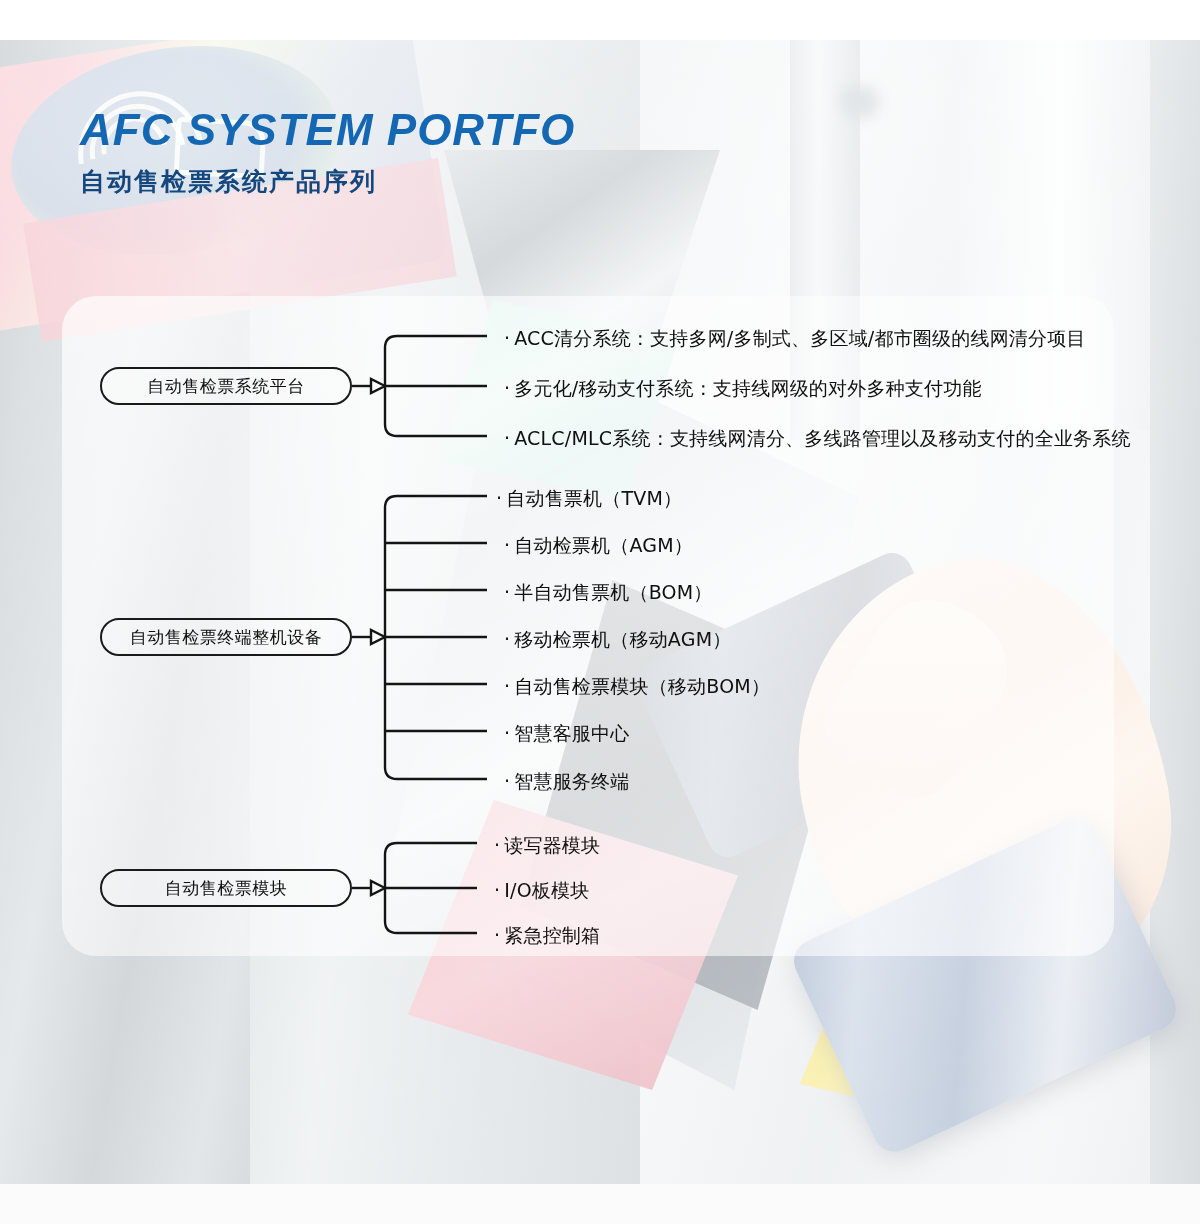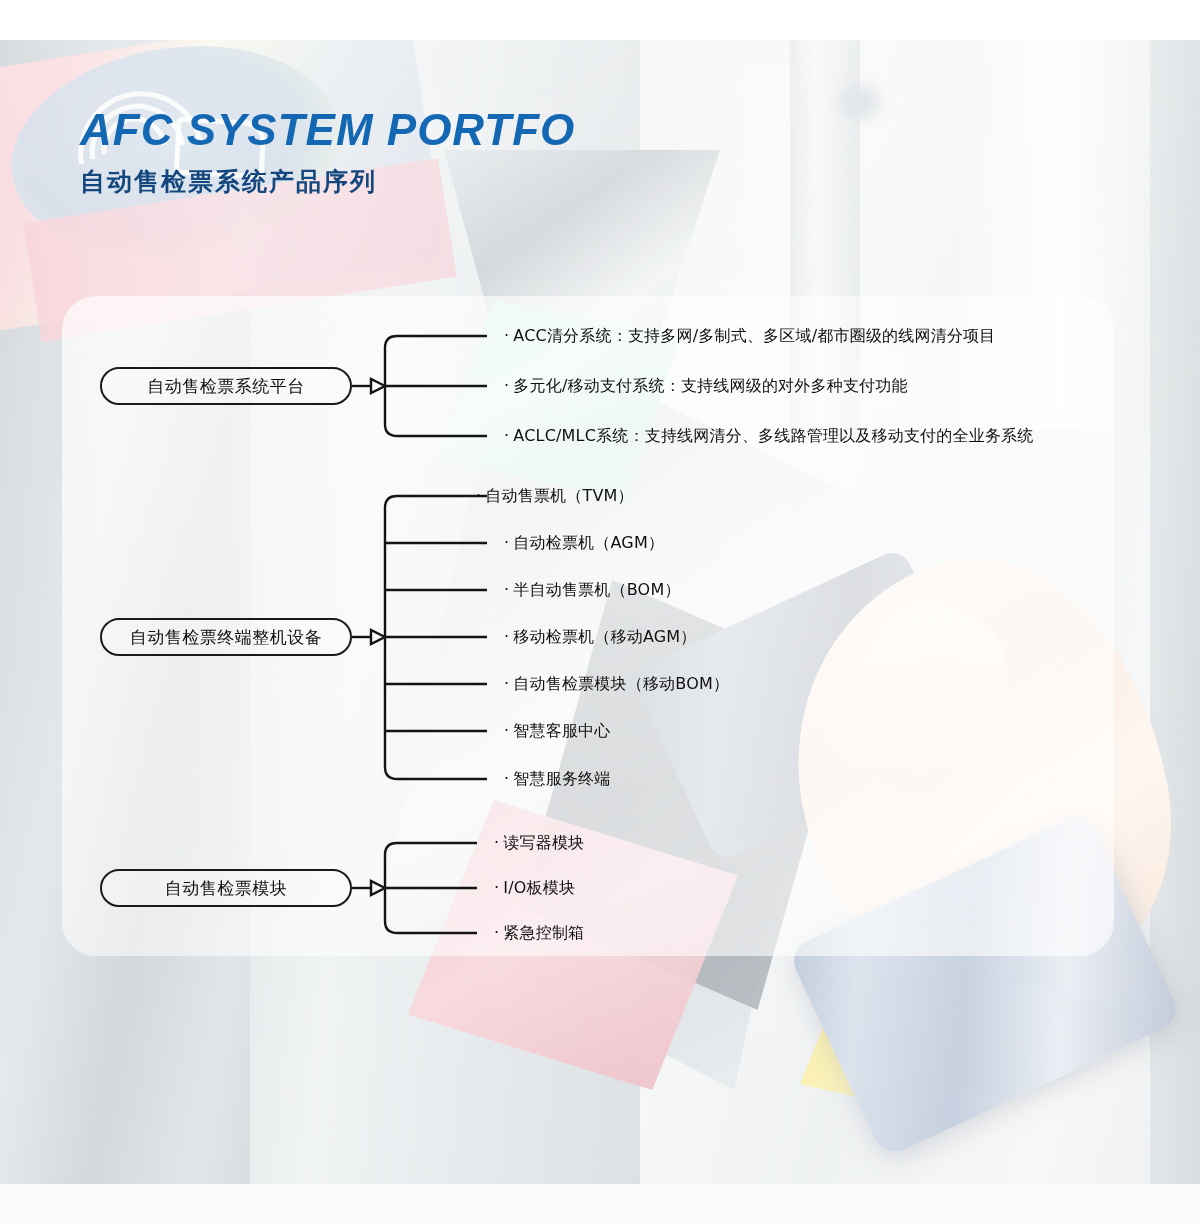--- a/index.html
+++ b/index.html
@@ -168,21 +168,21 @@
     border-radius:999px;
     background:rgba(255,255,255,.24);
     display:flex; align-items:center; justify-content:center;
     font-size:17px; color:#101010; letter-spacing:.5px;
     font-family:"DejaVu Sans","Liberation Sans",sans-serif;
     white-space:nowrap;
   }
 
   .leaf {
     position:absolute;
-    font-size:16px; color:#101010; white-space:nowrap;
+    font-size:19px; color:#101010; white-space:nowrap;
     font-family:"DejaVu Sans","Liberation Sans",sans-serif;
     letter-spacing:.2px;
   }
   .leaf .dot { margin-right:4px; }
 
   svg#connectors { position:absolute; left:0; top:0; width:1200px; height:1224px; overflow:visible; }
   svg#connectors path, svg#connectors line { stroke:#141414; stroke-width:2.4; fill:none; }
 </style>
 </head>
 <body>
@@ -268,21 +268,21 @@
   <div class="leaf" style="left:504px; top:426px;">
     <span class="dot">·</span><span>ACLC/MLC系统：支持线网清分、多线路管理以及移动支付的全业务系统</span>
   </div>
   <div class="leaf" style="left:504px; top:376px;">
     <span class="dot">·</span><span>多元化/移动支付系统：支持线网级的对外多种支付功能</span>
   </div>
 
   <div class="pill" style="left:100px; top:618px; width:252px; height:38px;">
     <span>自动售检票终端整机设备</span>
   </div>
-  <div class="leaf" style="left:476px; top:486px;">
+  <div class="leaf" style="left:496px; top:486px;">
     <span class="dot">·</span><span>自动售票机（TVM）</span>
   </div>
   <div class="leaf" style="left:504px; top:533px;">
     <span class="dot">·</span><span>自动检票机（AGM）</span>
   </div>
   <div class="leaf" style="left:504px; top:580px;">
     <span class="dot">·</span><span>半自动售票机（BOM）</span>
   </div>
   <div class="leaf" style="left:504px; top:627px;">
     <span class="dot">·</span><span>移动检票机（移动AGM）</span>

